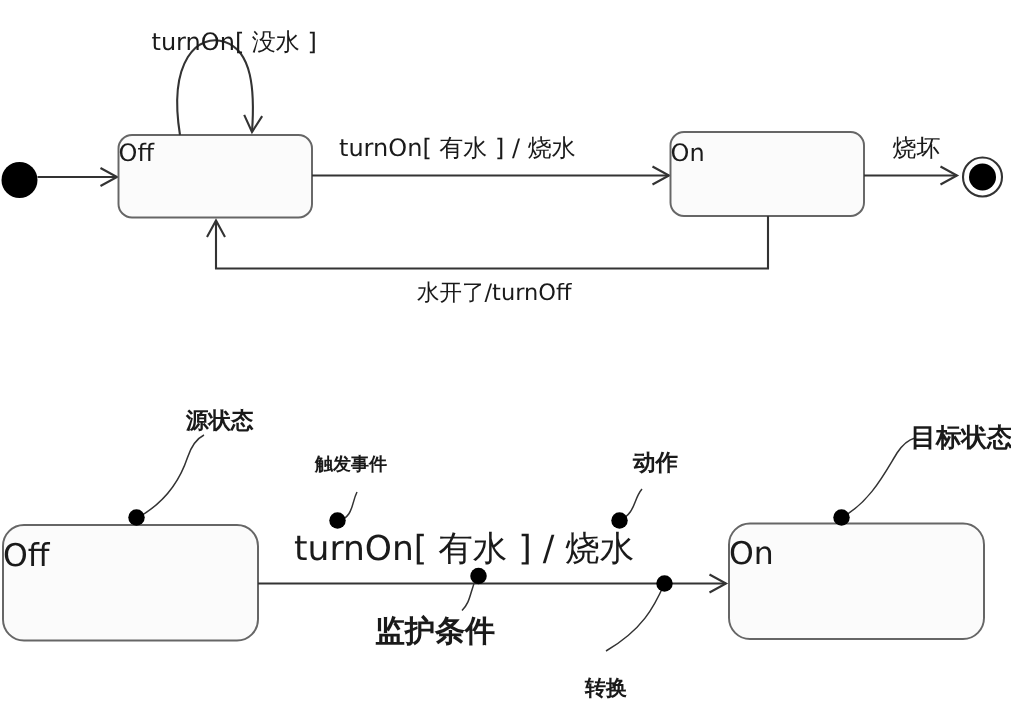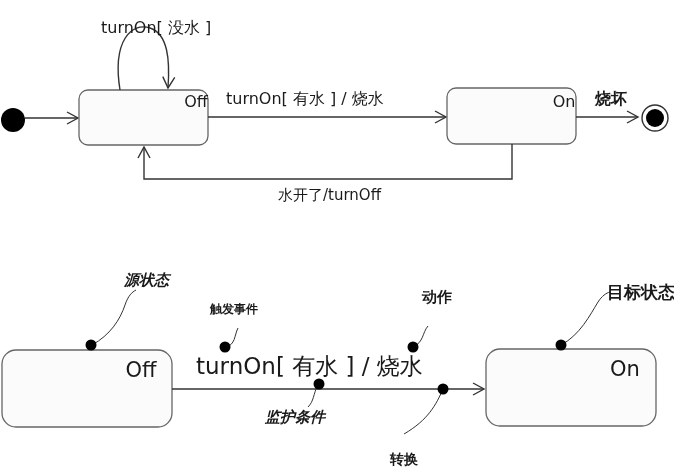--- a/index.html
+++ b/index.html
@@ -2,21 +2,21 @@
 <html><head>
 <meta charset="utf-8">
 <style>
   html, body { margin: 0; padding: 0; background: #ffffff; }
   body { width: 674px; height: 475px; position: relative; overflow: hidden;
          font-family: "DejaVu Sans", sans-serif; color: #1a1a1a; }
   svg { position: absolute; left: 0; top: 0; }
   .lbl { position: absolute; white-space: nowrap; line-height: 1; }
   .sans { font-family: "DejaVu Sans", sans-serif; }
   .serif { font-family: "DejaVu Serif", serif; font-weight: bold; }
-  .state-name { position: absolute; text-align: center; line-height: 1; padding-left: 44px; }
+  .state-name { position: absolute; text-align: left; line-height: 1; }
 </style>
 </head>
 <body>
 
 <svg width="674" height="475" viewBox="0 0 674 475">
   <defs>
     <marker id="open-arrow" markerWidth="14" markerHeight="14" refX="12" refY="7" orient="auto" markerUnits="userSpaceOnUse">
       <path d="M1,1 L12,7 L1,13" fill="none" stroke="#333" stroke-width="1.4"></path>
     </marker>
   </defs>
@@ -61,26 +61,26 @@
 
   <path d="M443,389 C436,405 428,420 404,434" fill="none" stroke="#333" stroke-width="1"></path>
   <circle cx="443" cy="389" r="5.5" fill="#000"></circle>
 </svg>
 
 <div class="state-name sans" style="left:79px; top:94px; width:146px; font-size:16px;">Off</div>
 <div class="state-name sans" style="left:447px; top:94px; width:146px; font-size:16px;">On</div>
 
 <div class="lbl sans" style="left:101px; top:4px; font-size:16px;margin-top:16px;">turnOn[ 没水 ]</div>
 <div class="lbl sans" style="left:226px; top:91px; font-size:16px;">turnOn[ 有水 ] / 烧水</div>
-<div class="lbl sans" style="left:595px; top:91px; font-size:16px;font-weight:bold;">烧坏</div>
+<div class="lbl sans" style="left:595px; top:91px; font-size:16px;">烧坏</div>
 <div class="lbl sans" style="left:278px; top:188px; font-size:15px;">水开了/turnOff</div>
 
 <div class="state-name sans" style="left:2px; top:360px; width:190px; font-size:21px;">Off</div>
 <div class="state-name sans" style="left:486px; top:359px; width:190px; font-size:21px;">On</div>
 
 <div class="lbl sans" style="left:196px; top:355px; font-size:23px;">turnOn[ 有水 ] / 烧水</div>
 
-<div class="lbl serif" style="left:124px; top:273px; font-size:15px;font-style:italic;">源状态</div>
+<div class="lbl serif" style="left:124px; top:273px; font-size:15px;">源状态</div>
 <div class="lbl serif" style="left:210px; top:303px; font-size:12px;">触发事件</div>
-<div class="lbl serif" style="left:422px; top:290px; font-size:15px;">动作</div>
+<div class="lbl serif" style="left:422px; top:301px; font-size:15px;">动作</div>
 <div class="lbl serif" style="left:586px; top:284px; font-size:17px;margin-left:21px;">目标状态</div>
-<div class="lbl serif" style="left:265px; top:410px; font-size:15px;font-style:italic;">监护条件</div>
+<div class="lbl serif" style="left:250px; top:410px; font-size:20px;">监护条件</div>
 <div class="lbl serif" style="left:390px; top:452px; font-size:14px;">转换</div>
 
 </body></html>

